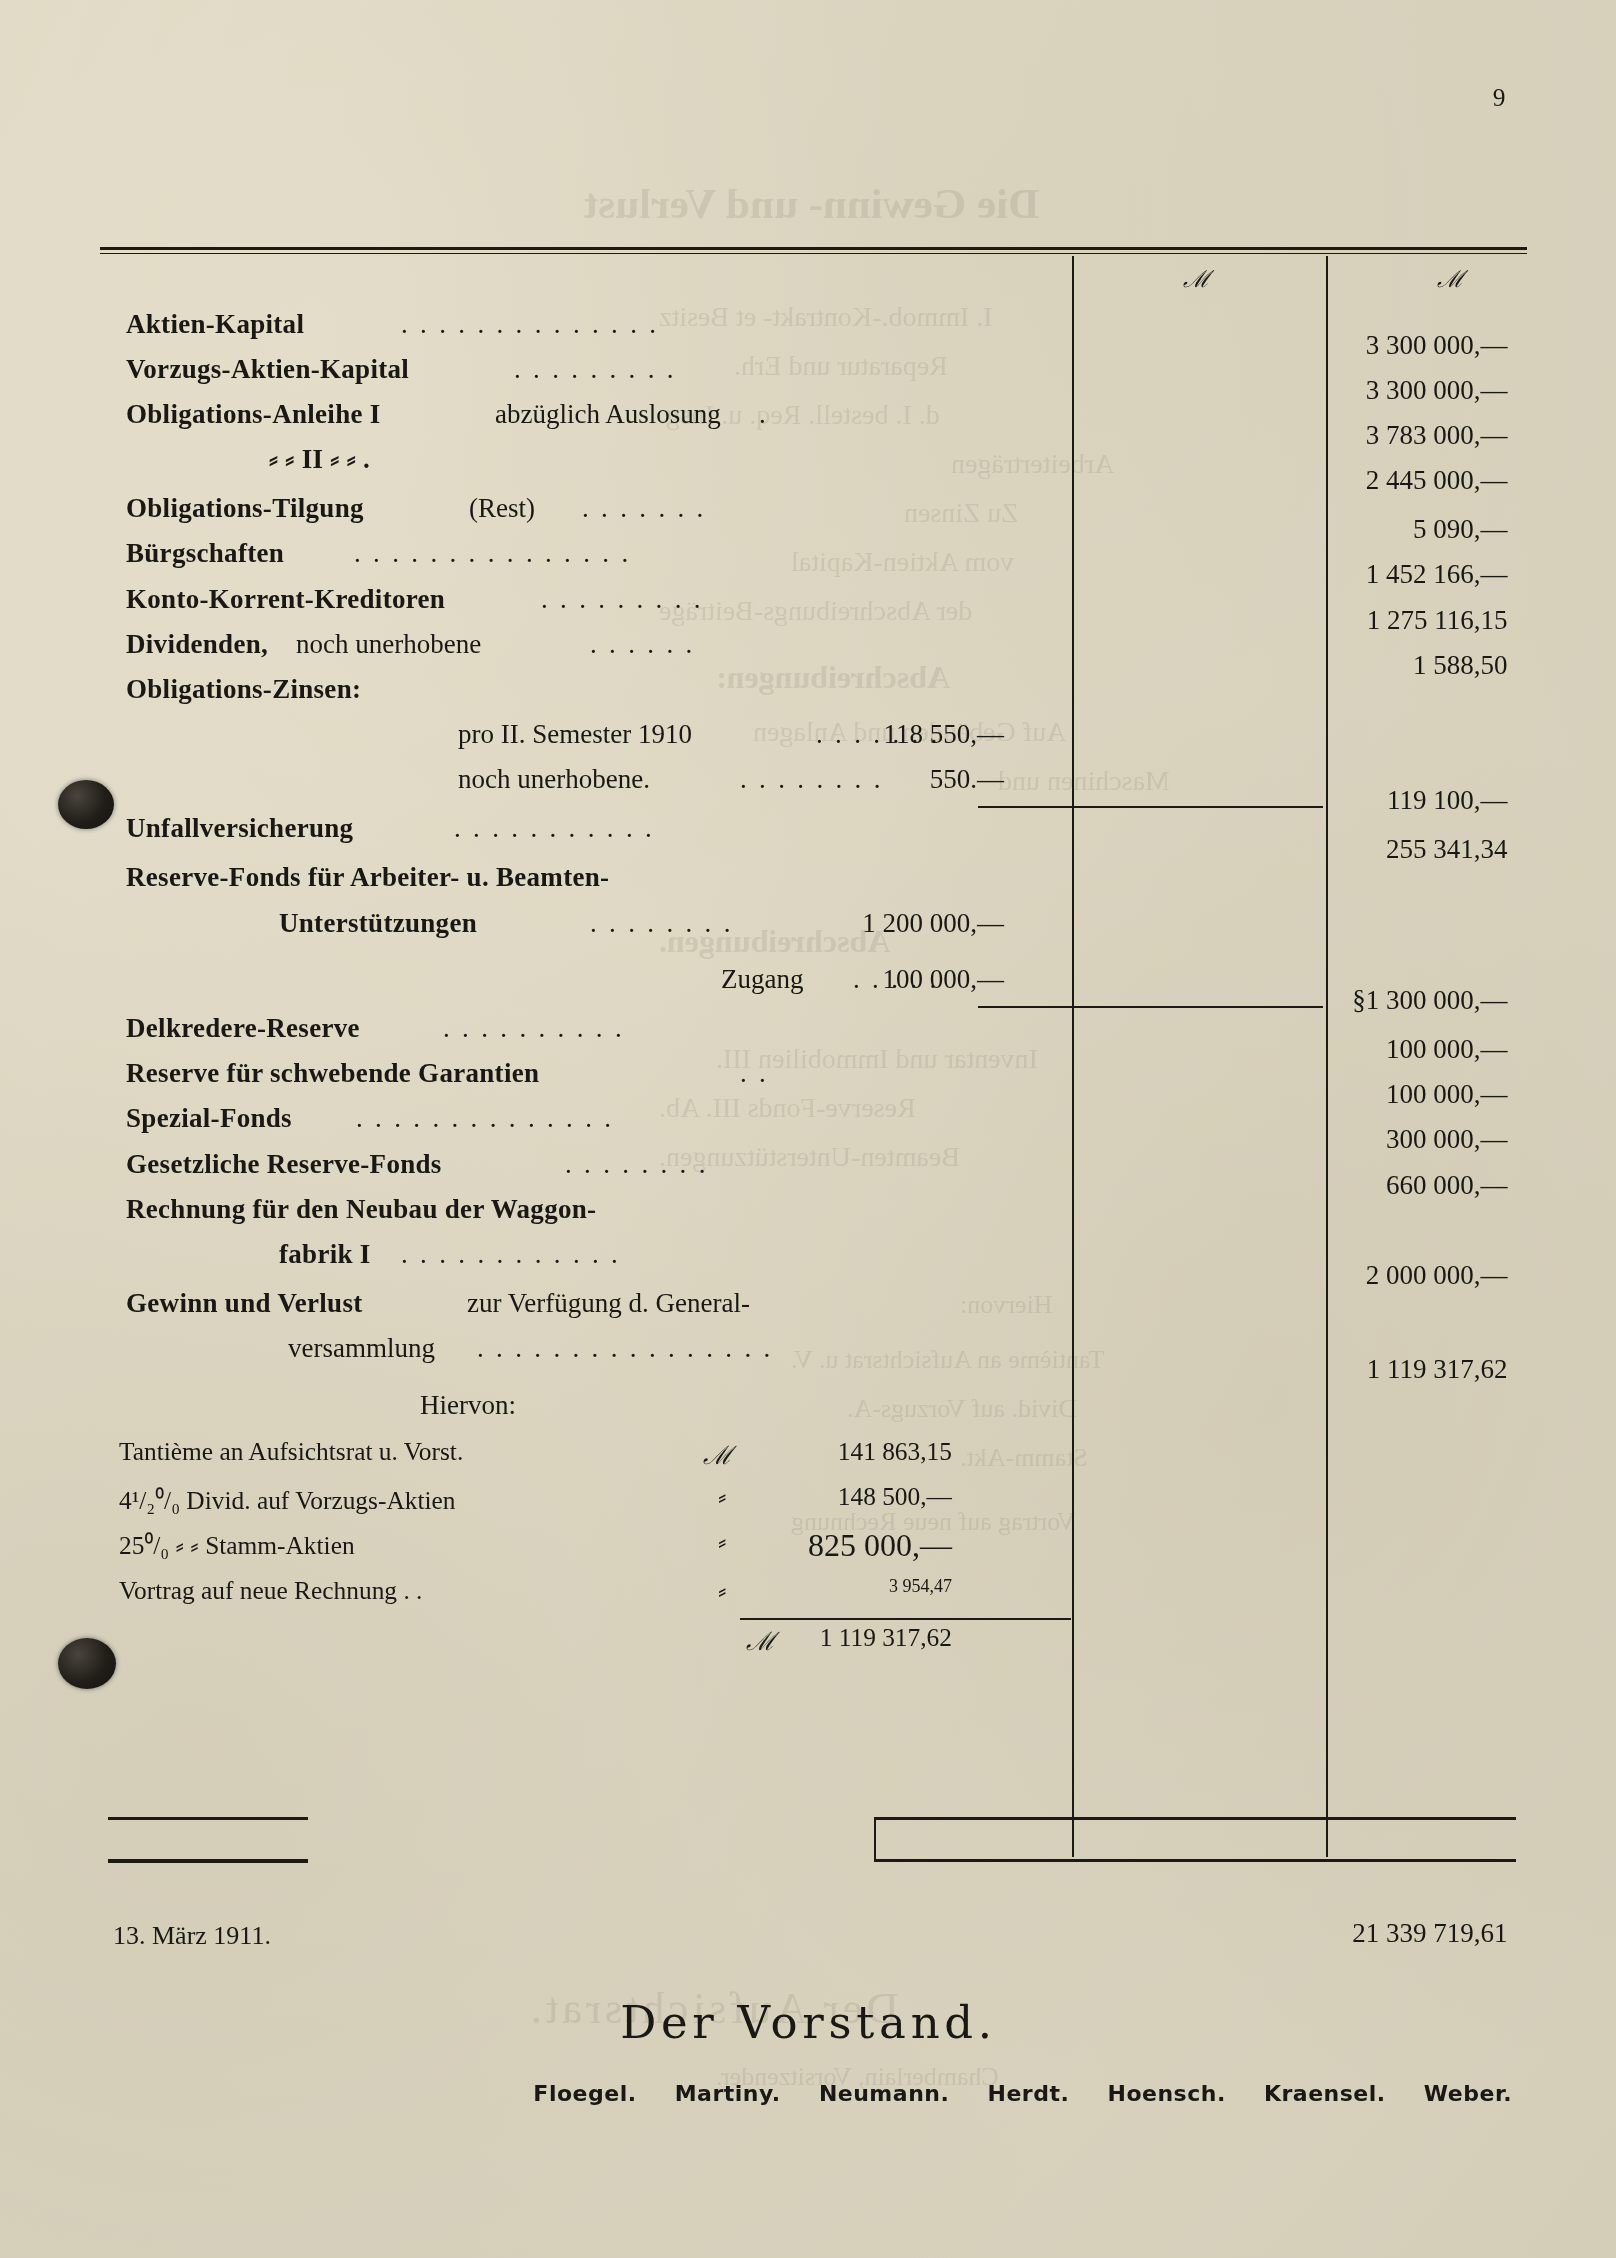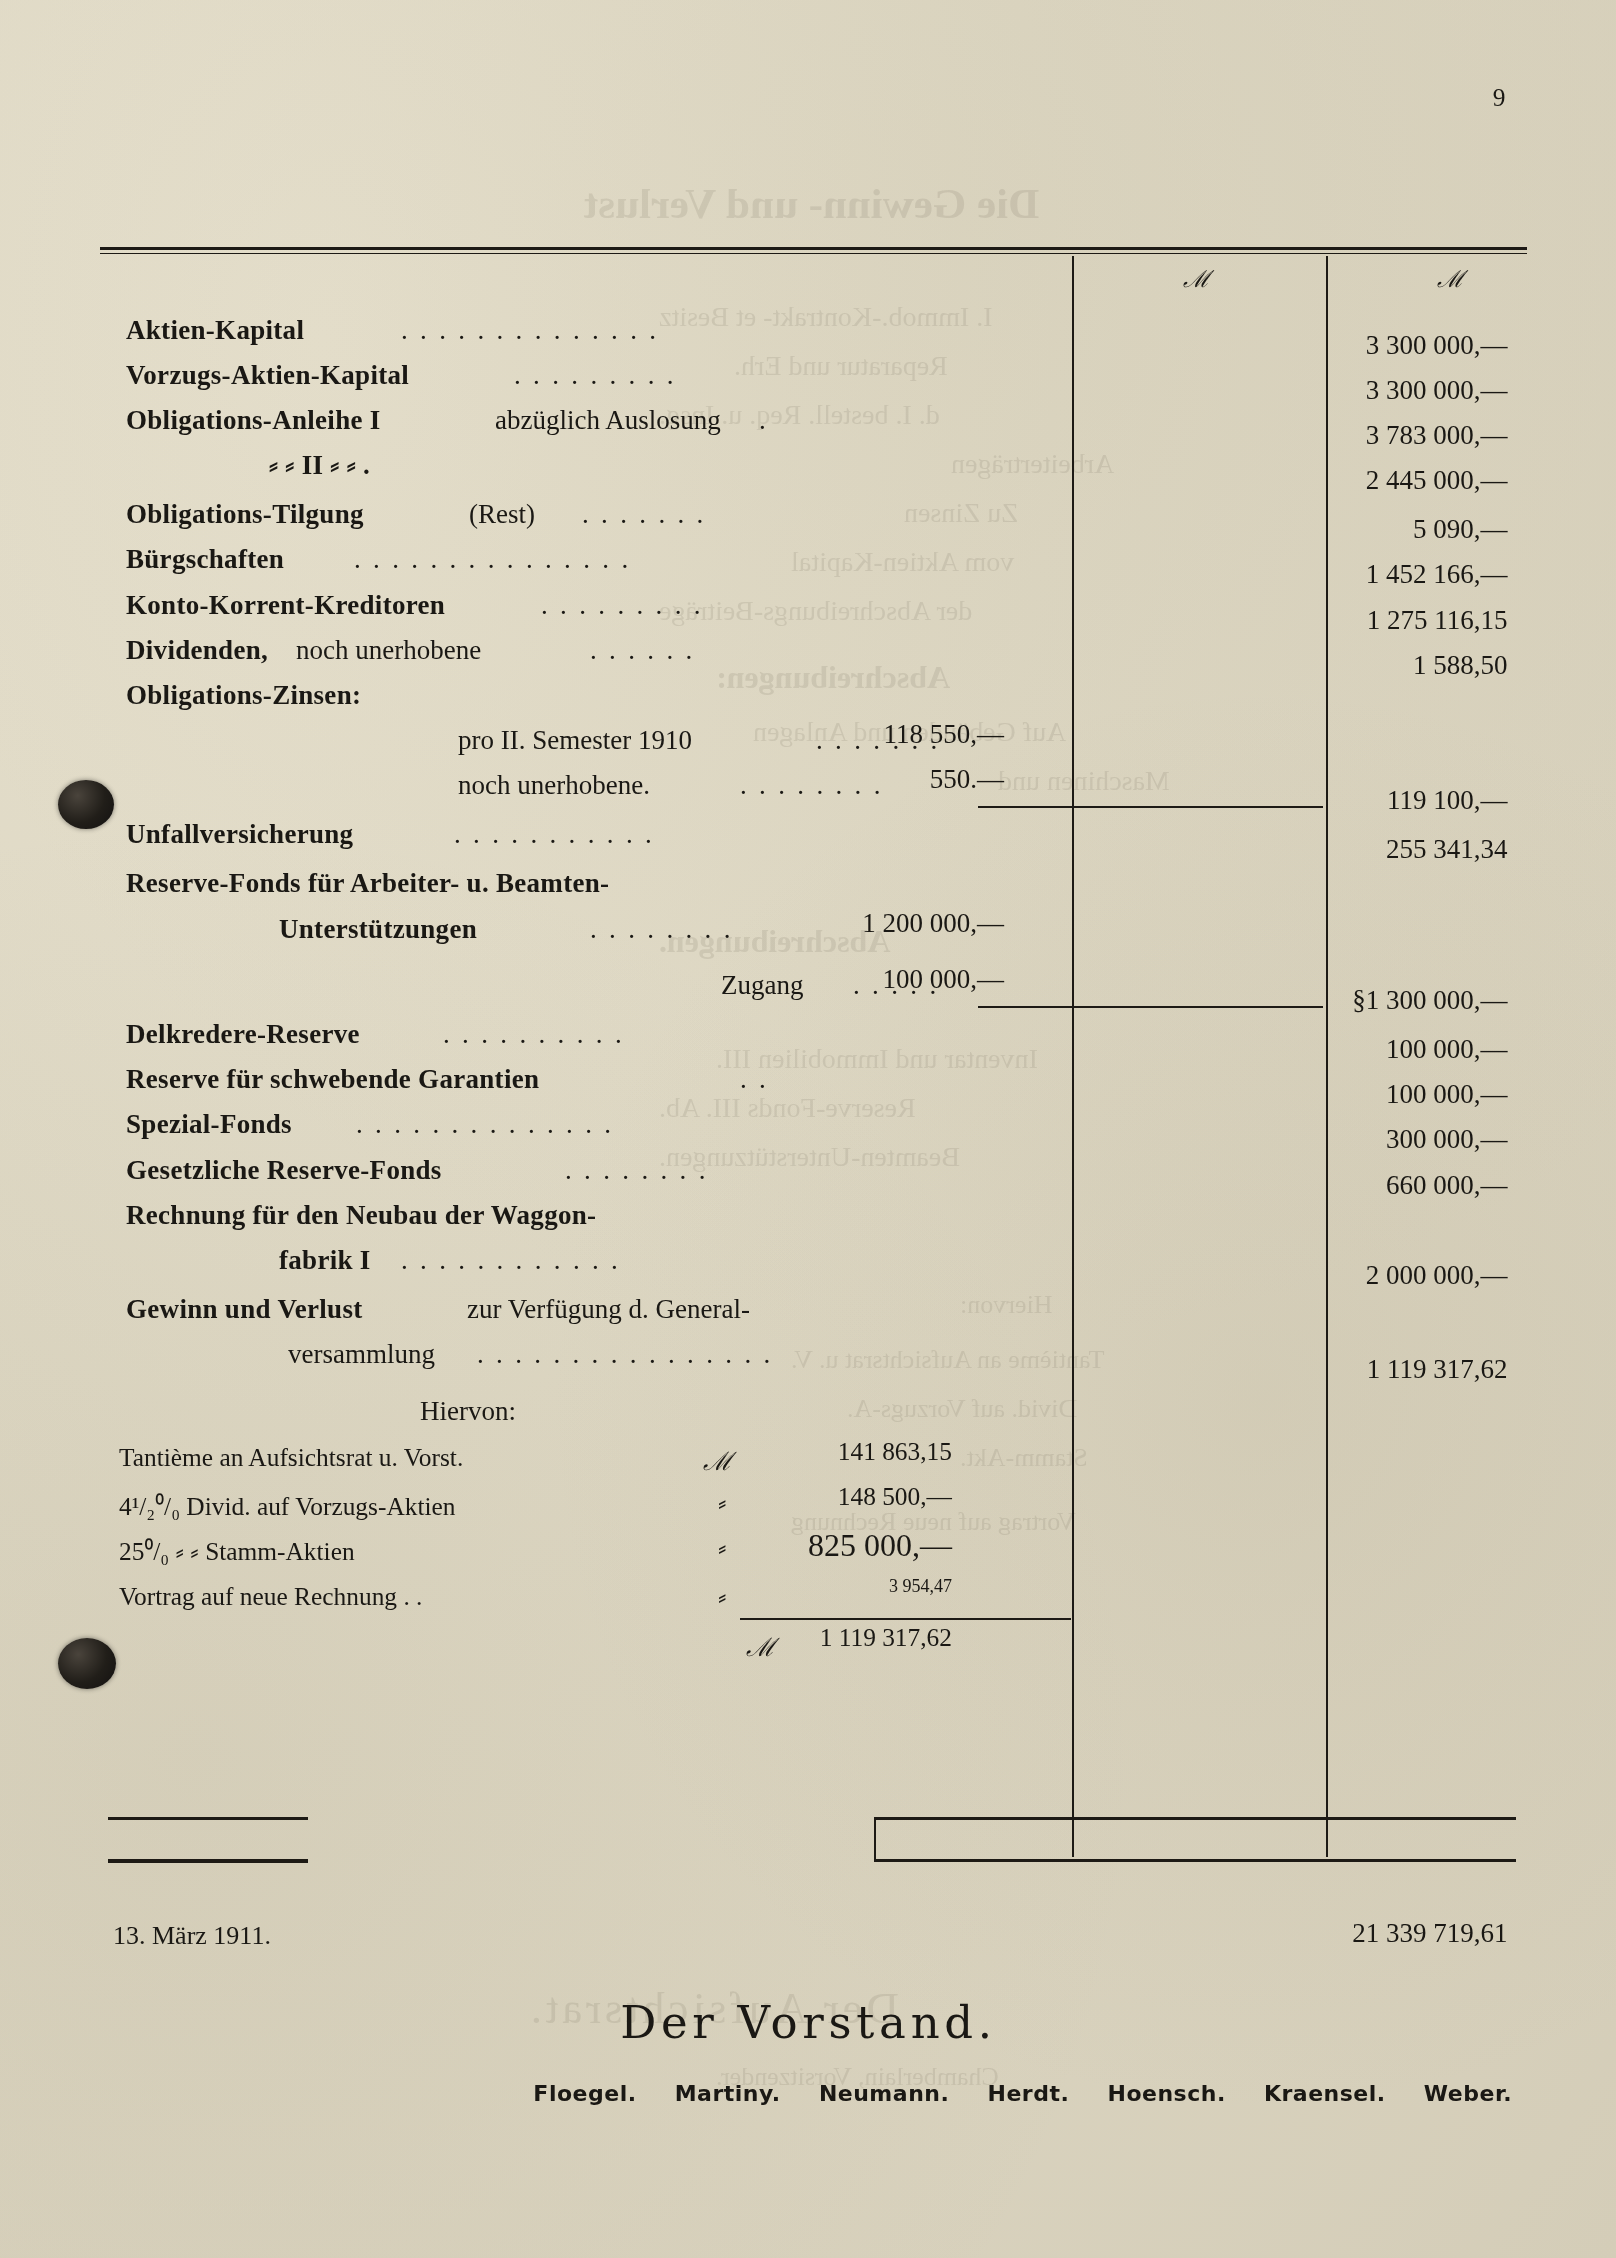--- a/index.html
+++ b/index.html
@@ -116,21 +116,21 @@
 
   .row {
     position: absolute;
     left: 0;
     width: 1417px;
     height: 39px;
   }
   .label {
     position: absolute;
     left: 26px;
-    top: 6px;
+    top: 0;
     font-size: 27px;
     white-space: nowrap;
   }
   .label.indent1 { left: 179px; }
   .label.indent2 { left: 358px; }
   .b {
     font-weight: bold;
     letter-spacing: 0.3px;
   }
   .lead {

